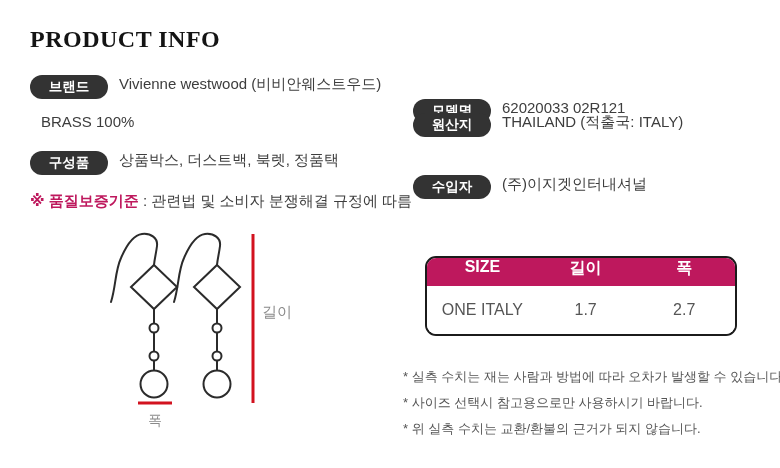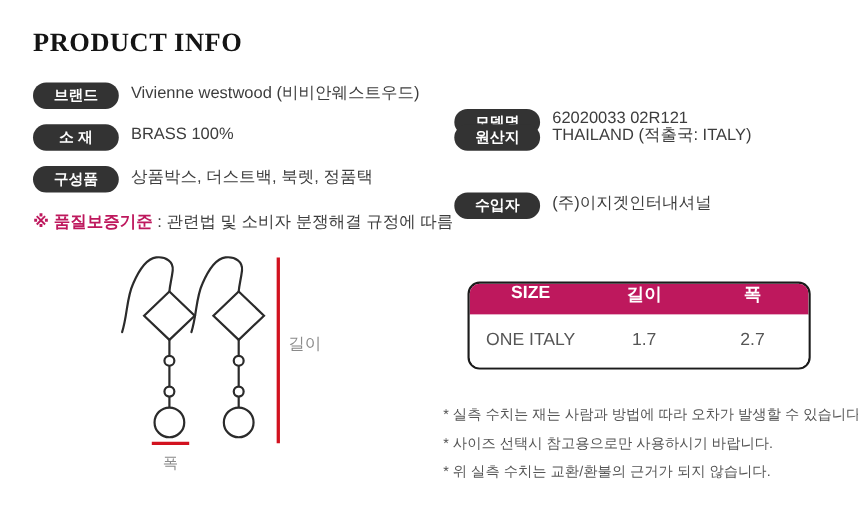--- a/index.html
+++ b/index.html
@@ -130,21 +130,20 @@
 
 <div class="stage">
 
   <h1 class="page-title">PRODUCT INFO</h1>
 
   <div class="info-row row-l1">
     <span class="pill">브랜드</span>
     <span class="info-value">Vivienne westwood (비비안웨스트우드)</span>
   </div>
   <div class="info-row row-l2">
-    <span class="pill">소 재</span>
     <span class="info-value">BRASS 100%</span>
   </div>
   <div class="info-row row-l3">
     <span class="pill">구성품</span>
     <span class="info-value">상품박스, 더스트백, 북렛, 정품택</span>
   </div>
 
   <div class="info-row row-r1">
     <span class="pill">모델명</span>
     <span class="info-value">62020033 02R121</span>

